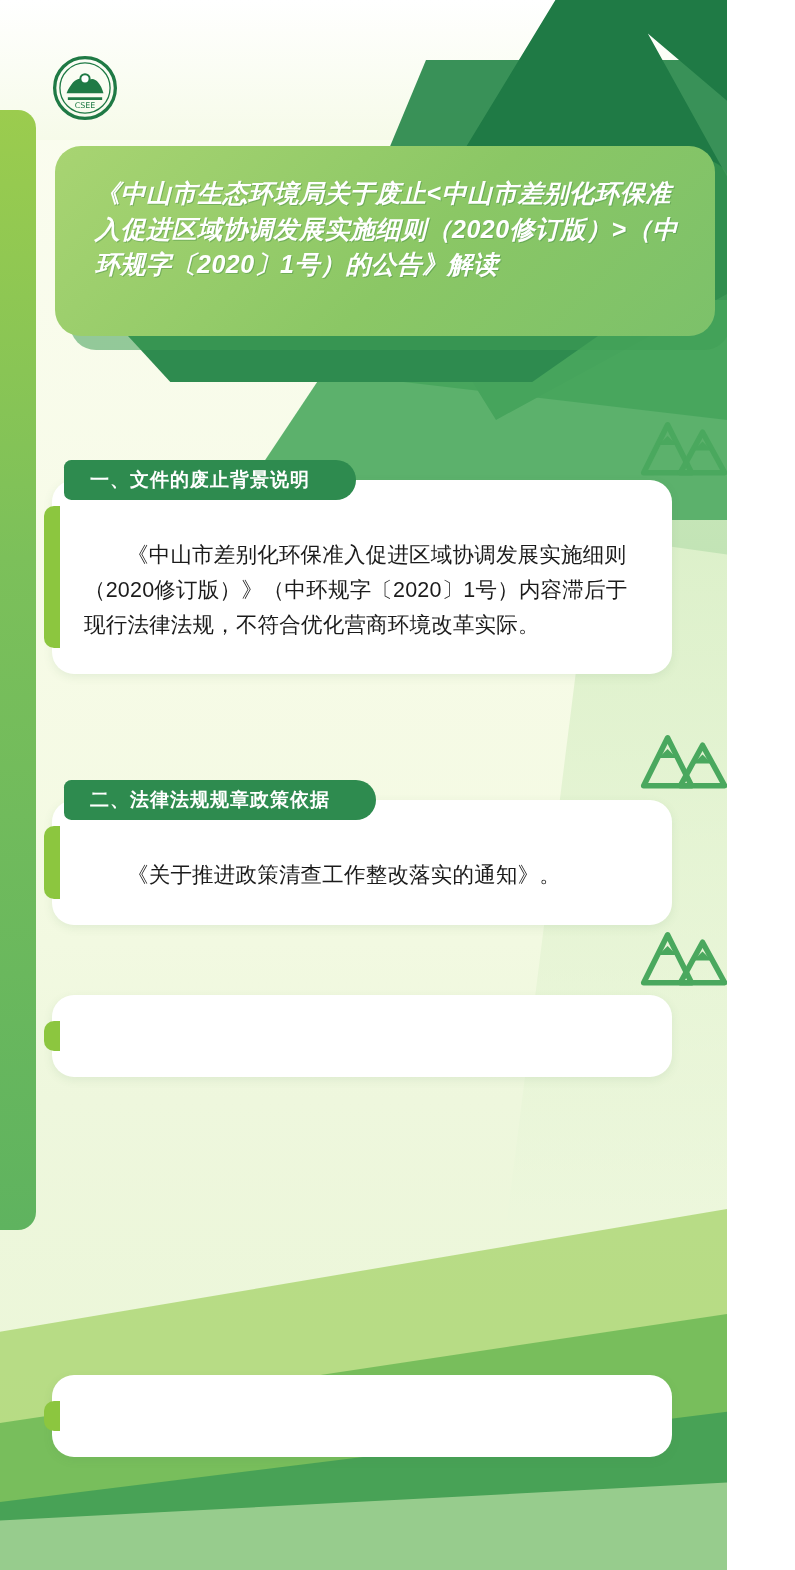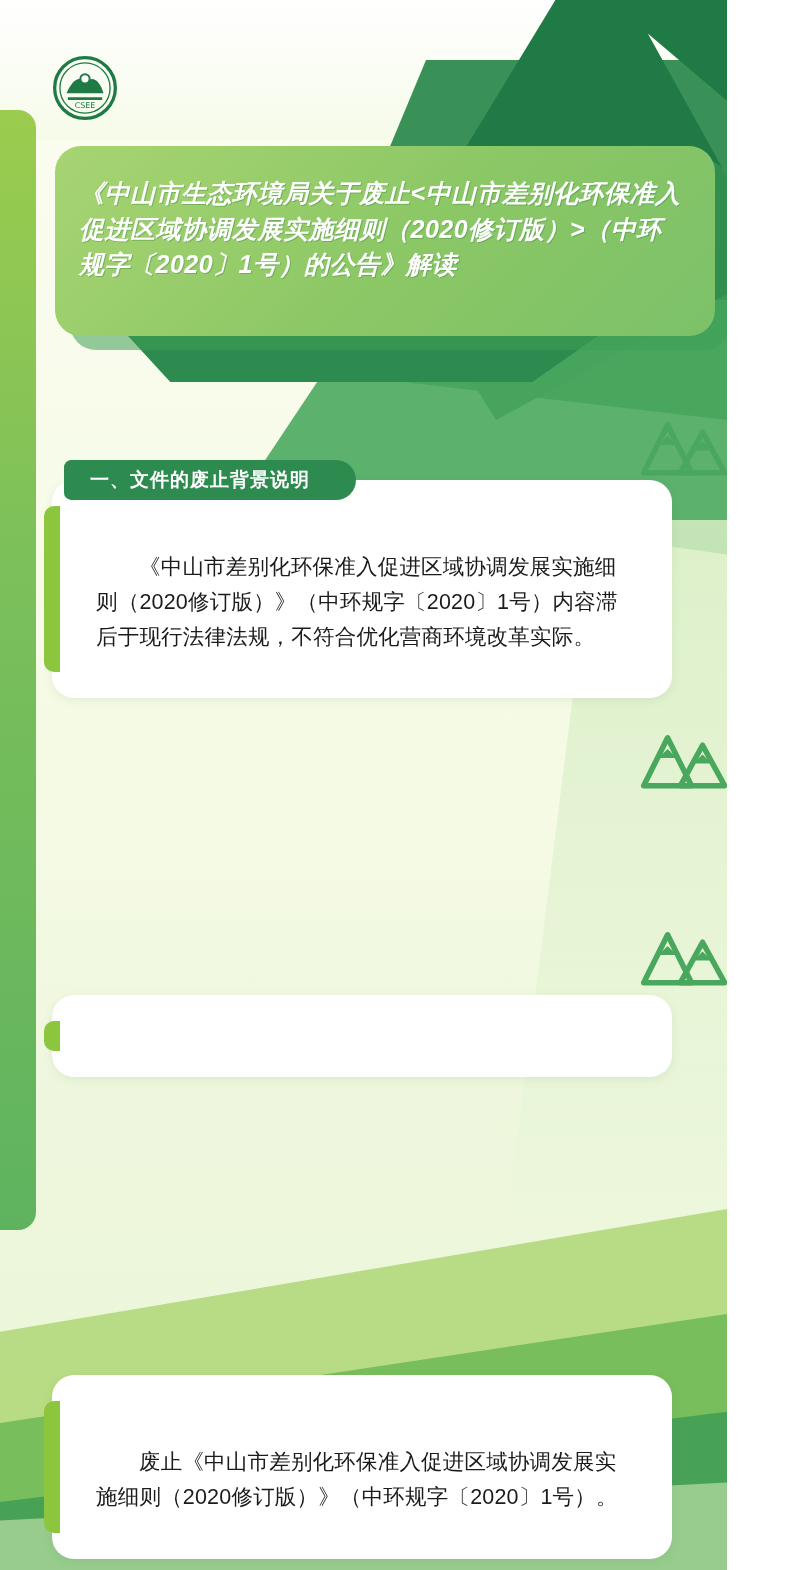--- a/index.html
+++ b/index.html
@@ -140,21 +140,21 @@
   }
   .title-card {
     position: absolute;
     left: 55px;
     top: 146px;
     width: 660px;
     min-height: 190px;
     background: linear-gradient(135deg,#a8d472 0%, #8bc765 55%, #7cc16a 100%);
     border-radius: 26px;
     box-sizing: border-box;
-    padding: 30px 28px 26px 24px;
+    padding: 30px 28px 26px 40px;
   }
   .title-text {
     margin: 0;
     color: #ffffff;
     font-size: 25px;
     font-weight: bold;
     font-style: italic;
     line-height: 1.42;
     letter-spacing: .5px;
     text-shadow: 1px 1px 0 rgba(50,120,60,.35);
@@ -212,21 +212,21 @@
     font-weight: bold;
     letter-spacing: 1px;
     display: flex;
     align-items: center;
     padding: 0 46px 0 26px;
     border-radius: 8px 22px 22px 8px;
     z-index: 3;
     white-space: nowrap;
   }
   .body-text {
-    margin: 16px;
+    margin: 4px;
     color: #1b1b1b;
     font-size: 21.5px;
     line-height: 1.62;
     text-indent: 2em;
     letter-spacing: .2px;
   }
 </style>
 </head>
 <body>
 
@@ -287,27 +287,33 @@
   </div>
 
   <div class="section" style="top:480px;">
     <div class="card">
       <div class="card-accent"></div>
       <div class="heading">一、文件的废止背景说明</div>
       <p class="body-text">《中山市差别化环保准入促进区域协调发展实施细则（2020修订版）》（中环规字〔2020〕1号）内容滞后于现行法律法规，不符合优化营商环境改革实际。</p>
     </div>
   </div>
 
+  <div class="section" style="top:800px;">
+    <div class="card">
+      <div class="card-accent"></div>
+      <div class="heading">二、法律法规规章政策依据</div>
+      <p class="body-text">《关于推进政策清查工作整改落实的通知》。</p>
+    </div>
+  </div>
 
   <div class="section" style="top:995px;">
     <div class="card">
       <div class="card-accent"></div>
     </div>
   </div>
 
   <div class="section" style="top:1375px;">
     <div class="card">
       <div class="card-accent"></div>
-      <p class="body-text">废止《中山市差别化环保准入促进区域协调发展实施细则（2020修订版）》（中环规字〔2020〕1号）。</p>
     </div>
   </div>
 
 </div>
 
 </body></html>

